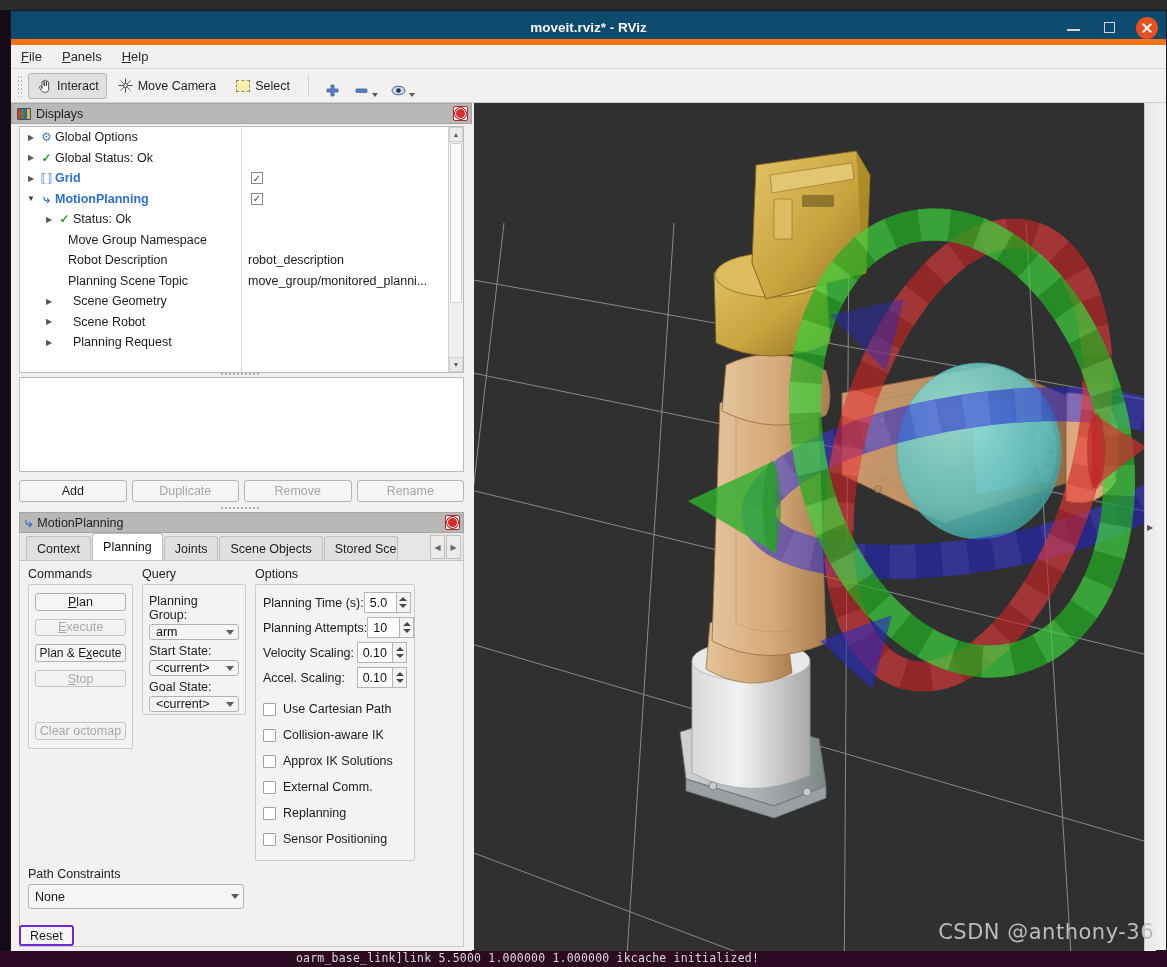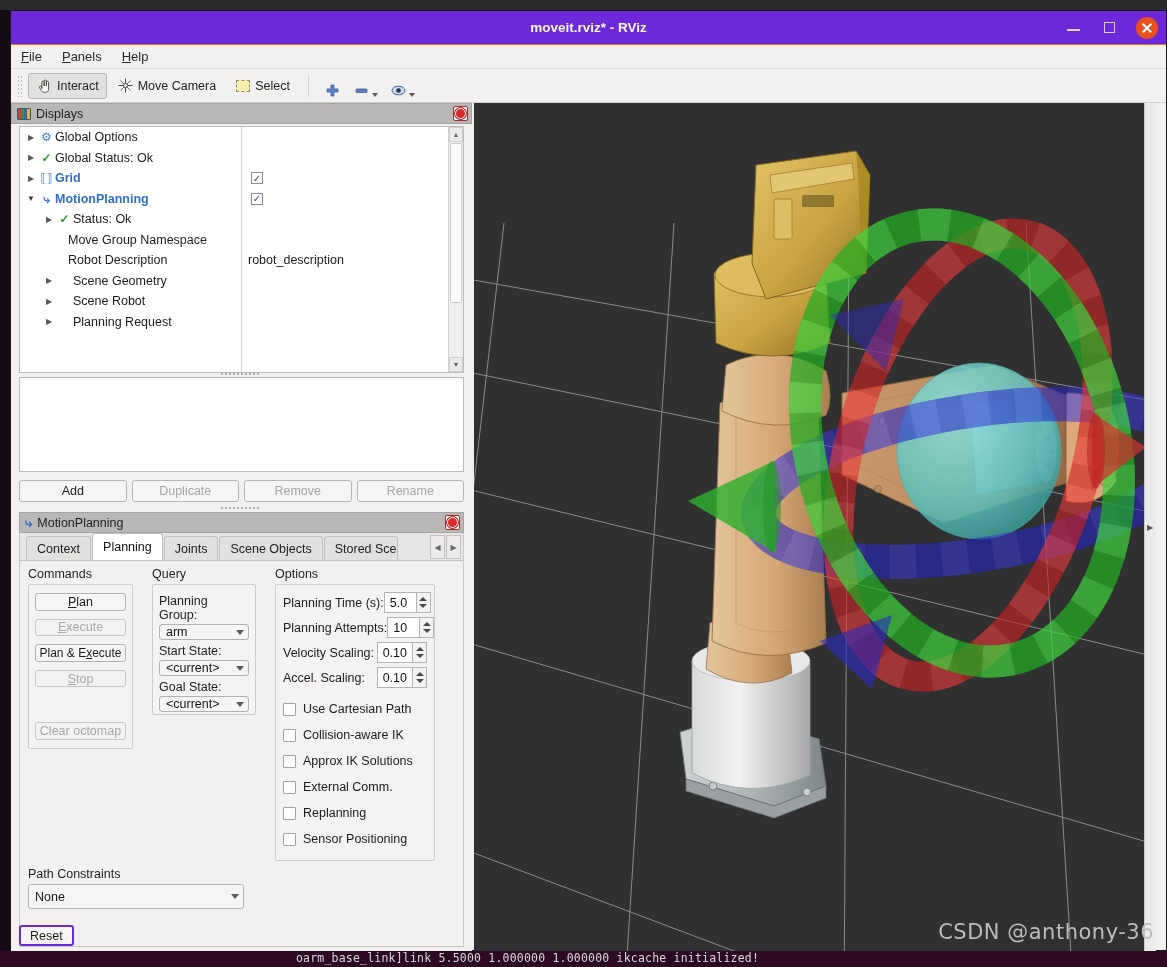--- a/index.html
+++ b/index.html
@@ -17,22 +17,22 @@
   .backdrop-top { position:absolute; left:0; top:0; width:1167px; height:10px; background:#2b2b2b; }
   .backdrop-left { position:absolute; left:0; top:10px; width:10px; height:957px; background:#150b14; }
   .term-strip { position:absolute; left:0; bottom:0; width:1167px; height:16px; background:#2d0a24; overflow:hidden; }
   .term-text { position:absolute; left:296px; top:0px; color:#d8d8d8; font-family:"DejaVu Sans Mono", monospace;
                font-size:11.5px; white-space:nowrap; letter-spacing:0.2px; }
 
   
   .window { position:absolute; left:10px; top:10px; width:1157px; height:941px; background:#f2f1f0;
             border:1px solid #191919; }
 
-  .titlebar { position:relative; height:34px; background:#6d28d9;
-              border-bottom:1px solid #f97316; }
+  .titlebar { position:relative; height:34px; background:#0c4a6e;
+              border-bottom:6px solid #f97316; }
   .titlebar .title { position:absolute; left:0; right:0; top:0; line-height:34px; text-align:center;
                      color:#f6f6f6; font-size:13.5px; font-weight:bold; }
   .win-btns { position:absolute; right:8px; top:0; height:34px; display:flex; align-items:center; gap:16px; }
   .win-btn { width:20px; height:20px; position:relative; cursor:default; }
   .win-btn .min-bar { position:absolute; left:3px; top:11px; width:13px; height:1.5px; background:#d6d6d6; }
   .win-btn .max-sq { position:absolute; left:4px; top:4px; width:11px; height:11px; border:1.5px solid #d6d6d6; }
   .win-btn.close { width:22px; height:22px; border-radius:50%; background:#e8501f; }
   .win-btn.close::before, .win-btn.close::after {
      content:""; position:absolute; left:5px; top:10px; width:12px; height:1.7px; background:#fff; }
   .win-btn.close::before { transform:rotate(45deg); }
@@ -127,21 +127,21 @@
          display:flex; align-items:center; margin-right:1px; white-space:nowrap; }
   .tab.active { background:#ffffff; height:27px; color:#111; border-color:#bcbbba; }
   .tab-scroll { position:absolute; right:2px; bottom:1px; display:flex; gap:1px; }
   .tab-arrow { width:15px; height:24px; background:#eceaea; border:1px solid #c2c1c0;
                display:flex; align-items:center; justify-content:center; font-size:8px; color:#6a6968; }
 
   .pane { position:relative; padding:6px 8px; }
   .grp-label { font-size:12.5px; color:#1e1e1e; margin-bottom:3px; }
   .grp-box { border:1px solid #cdcccb; background:#f4f3f2; border-radius:2px; }
 
-  .cols { display:flex; gap:19px; align-items:flex-start; }
+  .cols { display:flex; gap:9px; align-items:flex-start; }
   .col-cmd { width:105px; }
   .col-qry { width:104px; }
   .col-opt { width:160px; }
 
   .cmd-box { padding:8px 6px; display:flex; flex-direction:column; gap:8px; height:165px; }
   .cbtn { height:24px; background:#f6f5f4; border:1px solid #b3b2b1; border-radius:3px;
           font-size:12.5px; color:#1b1b1b; display:flex; align-items:center; justify-content:center; }
   .cbtn.disabled { color:#a9a8a7; background:#f3f2f1; border-color:#c6c5c4; }
   .cbtn u { text-decoration: underline; }
 
@@ -334,20 +334,24 @@
 
             <div class="row" style="padding-left:48px;">
               <span class="lbl">Move Group Namespace</span>
             </div>
 
             <div class="row" style="padding-left:48px;">
               <span class="lbl">Robot Description</span>
               <span class="val">robot_description</span>
             </div>
 
+            <div class="row" style="padding-left:48px;">
+              <span class="lbl">Planning Scene Topic</span>
+              <span class="val">move_group/monitored_planni...</span>
+            </div>
 
             <div class="row" style="padding-left:22px;">
               <span class="arrow">▶</span>
               <span class="ic"></span>
               <span class="lbl">Scene Geometry</span>
             </div>
 
             <div class="row" style="padding-left:22px;">
               <span class="arrow">▶</span>
               <span class="ic"></span>

